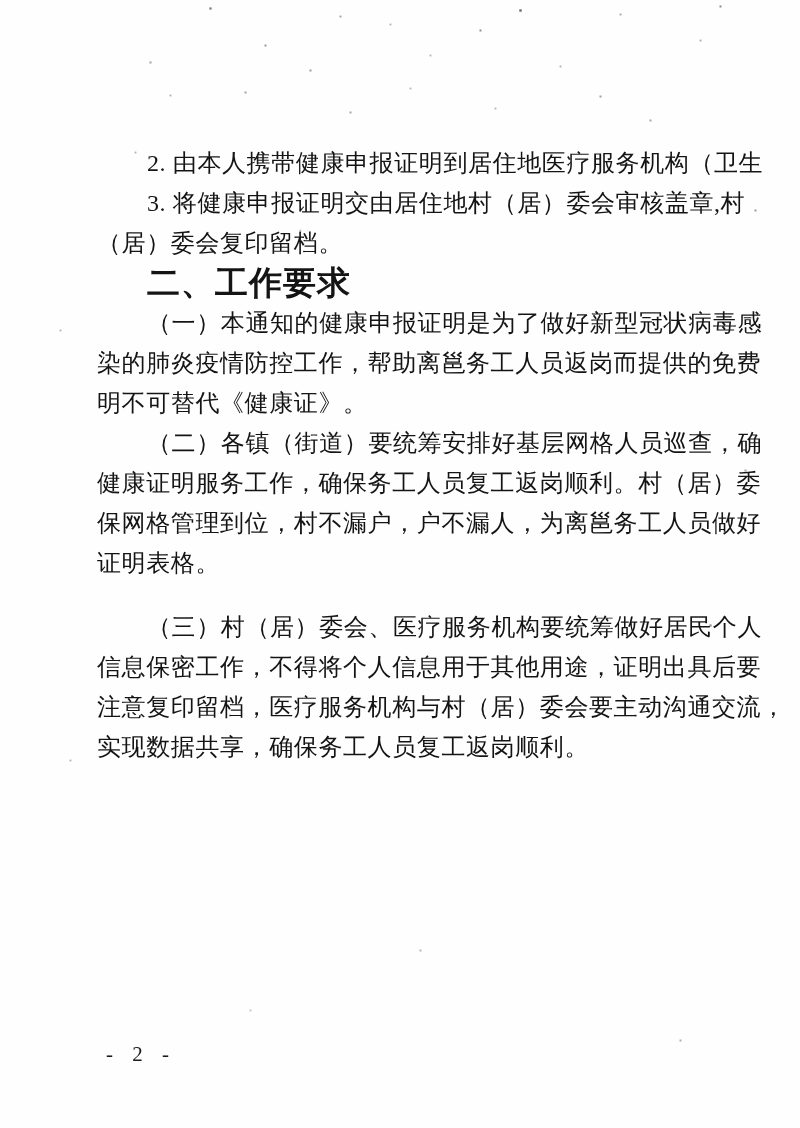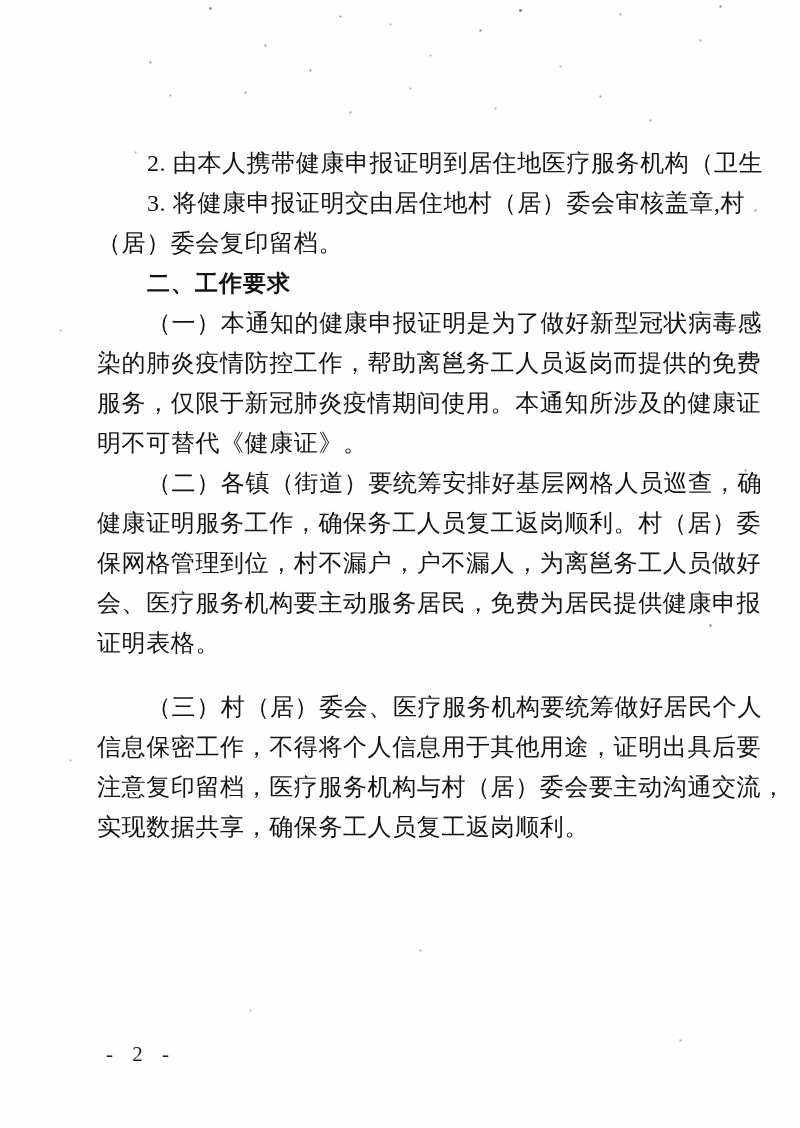--- a/index.html
+++ b/index.html
@@ -44,21 +44,21 @@
     height: 40px;
     line-height: 40px;
     font-size: 24px;
     letter-spacing: 0.6px;
     white-space: nowrap;
   }
   .indent { padding-left: 50px; }
   .heading {
     font-family: "Liberation Sans", sans-serif;
     font-weight: bold;
-    font-size: 23px;
+    font-size: 33px;
     letter-spacing: 1px;
   }
   .gap-sm { margin-top: 24px; }
   .page-number {
     position: absolute;
     left: 106px;
     top: 1042px;
     font-size: 21px;
     letter-spacing: 7px;
     font-family: "Liberation Serif", serif;
@@ -71,26 +71,24 @@
 <div class="page">
   <div class="noise"></div>
 
   <div class="content">
     <div class="line indent">2. 由本人携带健康申报证明到居住地医疗服务机构（卫生</div>
     <div class="line indent">3. 将健康申报证明交由居住地村（居）委会审核盖章,村</div>
     <div class="line">（居）委会复印留档。</div>
     <div class="line indent heading">二、工作要求</div>
     <div class="line indent">（一）本通知的健康申报证明是为了做好新型冠状病毒感</div>
     <div class="line">染的肺炎疫情防控工作，帮助离邕务工人员返岗而提供的免费</div>
-    <div class="line">服务，仅限于新冠肺炎疫情期间使用。本通知所涉及的健康证</div>
     <div class="line">明不可替代《健康证》。</div>
     <div class="line indent">（二）各镇（街道）要统筹安排好基层网格人员巡查，确</div>
     <div class="line">健康证明服务工作，确保务工人员复工返岗顺利。村（居）委</div>
     <div class="line">保网格管理到位，村不漏户，户不漏人，为离邕务工人员做好</div>
-    <div class="line">会、医疗服务机构要主动服务居民，免费为居民提供健康申报</div>
     <div class="line">证明表格。</div>
     <div class="line indent gap-sm">（三）村（居）委会、医疗服务机构要统筹做好居民个人</div>
     <div class="line">信息保密工作，不得将个人信息用于其他用途，证明出具后要</div>
     <div class="line">注意复印留档，医疗服务机构与村（居）委会要主动沟通交流，</div>
     <div class="line">实现数据共享，确保务工人员复工返岗顺利。</div>
   </div>
 
   <div class="page-number">- 2 -</div>
 </div>
 

